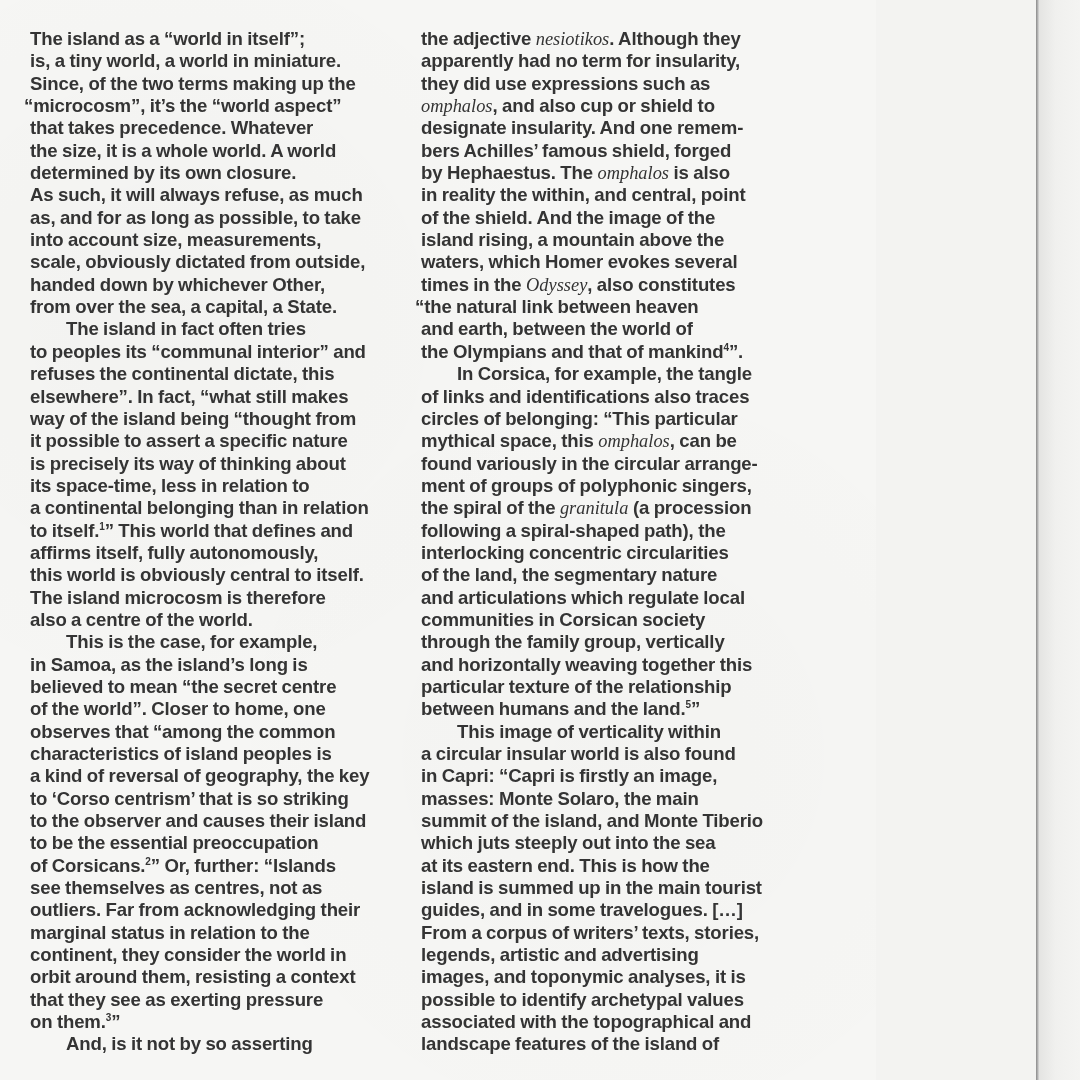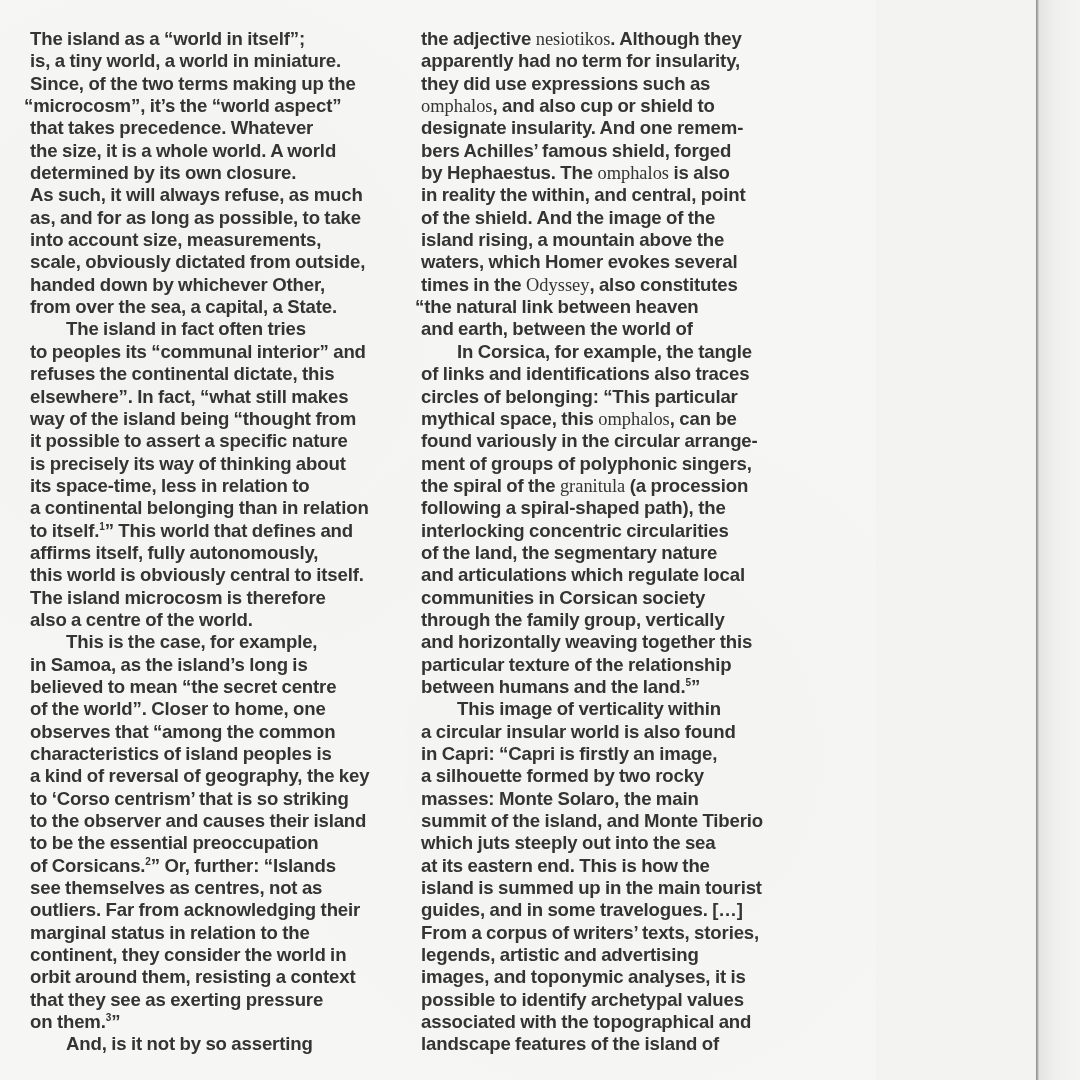--- a/index.html
+++ b/index.html
@@ -65,20 +65,21 @@
       height: 22.35px;
     }
     .indent {
       padding-left: 36px;
     }
     .hang {
       margin-left: -6px;
     }
     .it {
       font-family: "Liberation Serif", "DejaVu Serif", serif;
+      font-style: italic;
       font-weight: normal;
       font-size: 18.4px;
       letter-spacing: 0;
     }
     sup {
       font-size: 10px;
       line-height: 0;
       vertical-align: 7px;
     }
   </style>
@@ -142,40 +143,40 @@
       <span class="line"><span>designate insularity. And one remem-</span></span>
       <span class="line"><span>bers Achilles’ famous shield, forged</span></span>
       <span class="line"><span>by Hephaestus. The </span><span class="it">omphalos</span><span> is also</span></span>
       <span class="line"><span>in reality the within, and central, point</span></span>
       <span class="line"><span>of the shield. And the image of the</span></span>
       <span class="line"><span>island rising, a mountain above the</span></span>
       <span class="line"><span>waters, which Homer evokes several</span></span>
       <span class="line"><span>times in the </span><span class="it">Odyssey</span><span>, also constitutes</span></span>
       <span class="line hang"><span>“the natural link between heaven</span></span>
       <span class="line"><span>and earth, between the world of</span></span>
+      <span class="line"><span>the Olympians and that of mankind</span><sup>4</sup><span>”.</span></span>
       <span class="line indent"><span>In Corsica, for example, the tangle</span></span>
       <span class="line"><span>of links and identifications also traces</span></span>
       <span class="line"><span>circles of belonging: “This particular</span></span>
       <span class="line"><span>mythical space, this </span><span class="it">omphalos</span><span>, can be</span></span>
       <span class="line"><span>found variously in the circular arrange-</span></span>
       <span class="line"><span>ment of groups of polyphonic singers,</span></span>
       <span class="line"><span>the spiral of the </span><span class="it">granitula</span><span> (a procession</span></span>
       <span class="line"><span>following a spiral-shaped path), the</span></span>
       <span class="line"><span>interlocking concentric circularities</span></span>
       <span class="line"><span>of the land, the segmentary nature</span></span>
       <span class="line"><span>and articulations which regulate local</span></span>
       <span class="line"><span>communities in Corsican society</span></span>
       <span class="line"><span>through the family group, vertically</span></span>
       <span class="line"><span>and horizontally weaving together this</span></span>
       <span class="line"><span>particular texture of the relationship</span></span>
       <span class="line"><span>between humans and the land.</span><sup>5</sup><span>”</span></span>
       <span class="line indent"><span>This image of verticality within</span></span>
       <span class="line"><span>a circular insular world is also found</span></span>
       <span class="line"><span>in Capri: “Capri is firstly an image,</span></span>
-      <span class="line"><span>a silhouette formed by two rocky</span></span>
       <span class="line"><span>masses: Monte Solaro, the main</span></span>
       <span class="line"><span>summit of the island, and Monte Tiberio</span></span>
       <span class="line"><span>which juts steeply out into the sea</span></span>
       <span class="line"><span>at its eastern end. This is how the</span></span>
       <span class="line"><span>island is summed up in the main tourist</span></span>
       <span class="line"><span>guides, and in some travelogues. […]</span></span>
       <span class="line"><span>From a corpus of writers’ texts, stories,</span></span>
       <span class="line"><span>legends, artistic and advertising</span></span>
       <span class="line"><span>images, and toponymic analyses, it is</span></span>
       <span class="line"><span>possible to identify archetypal values</span></span>

